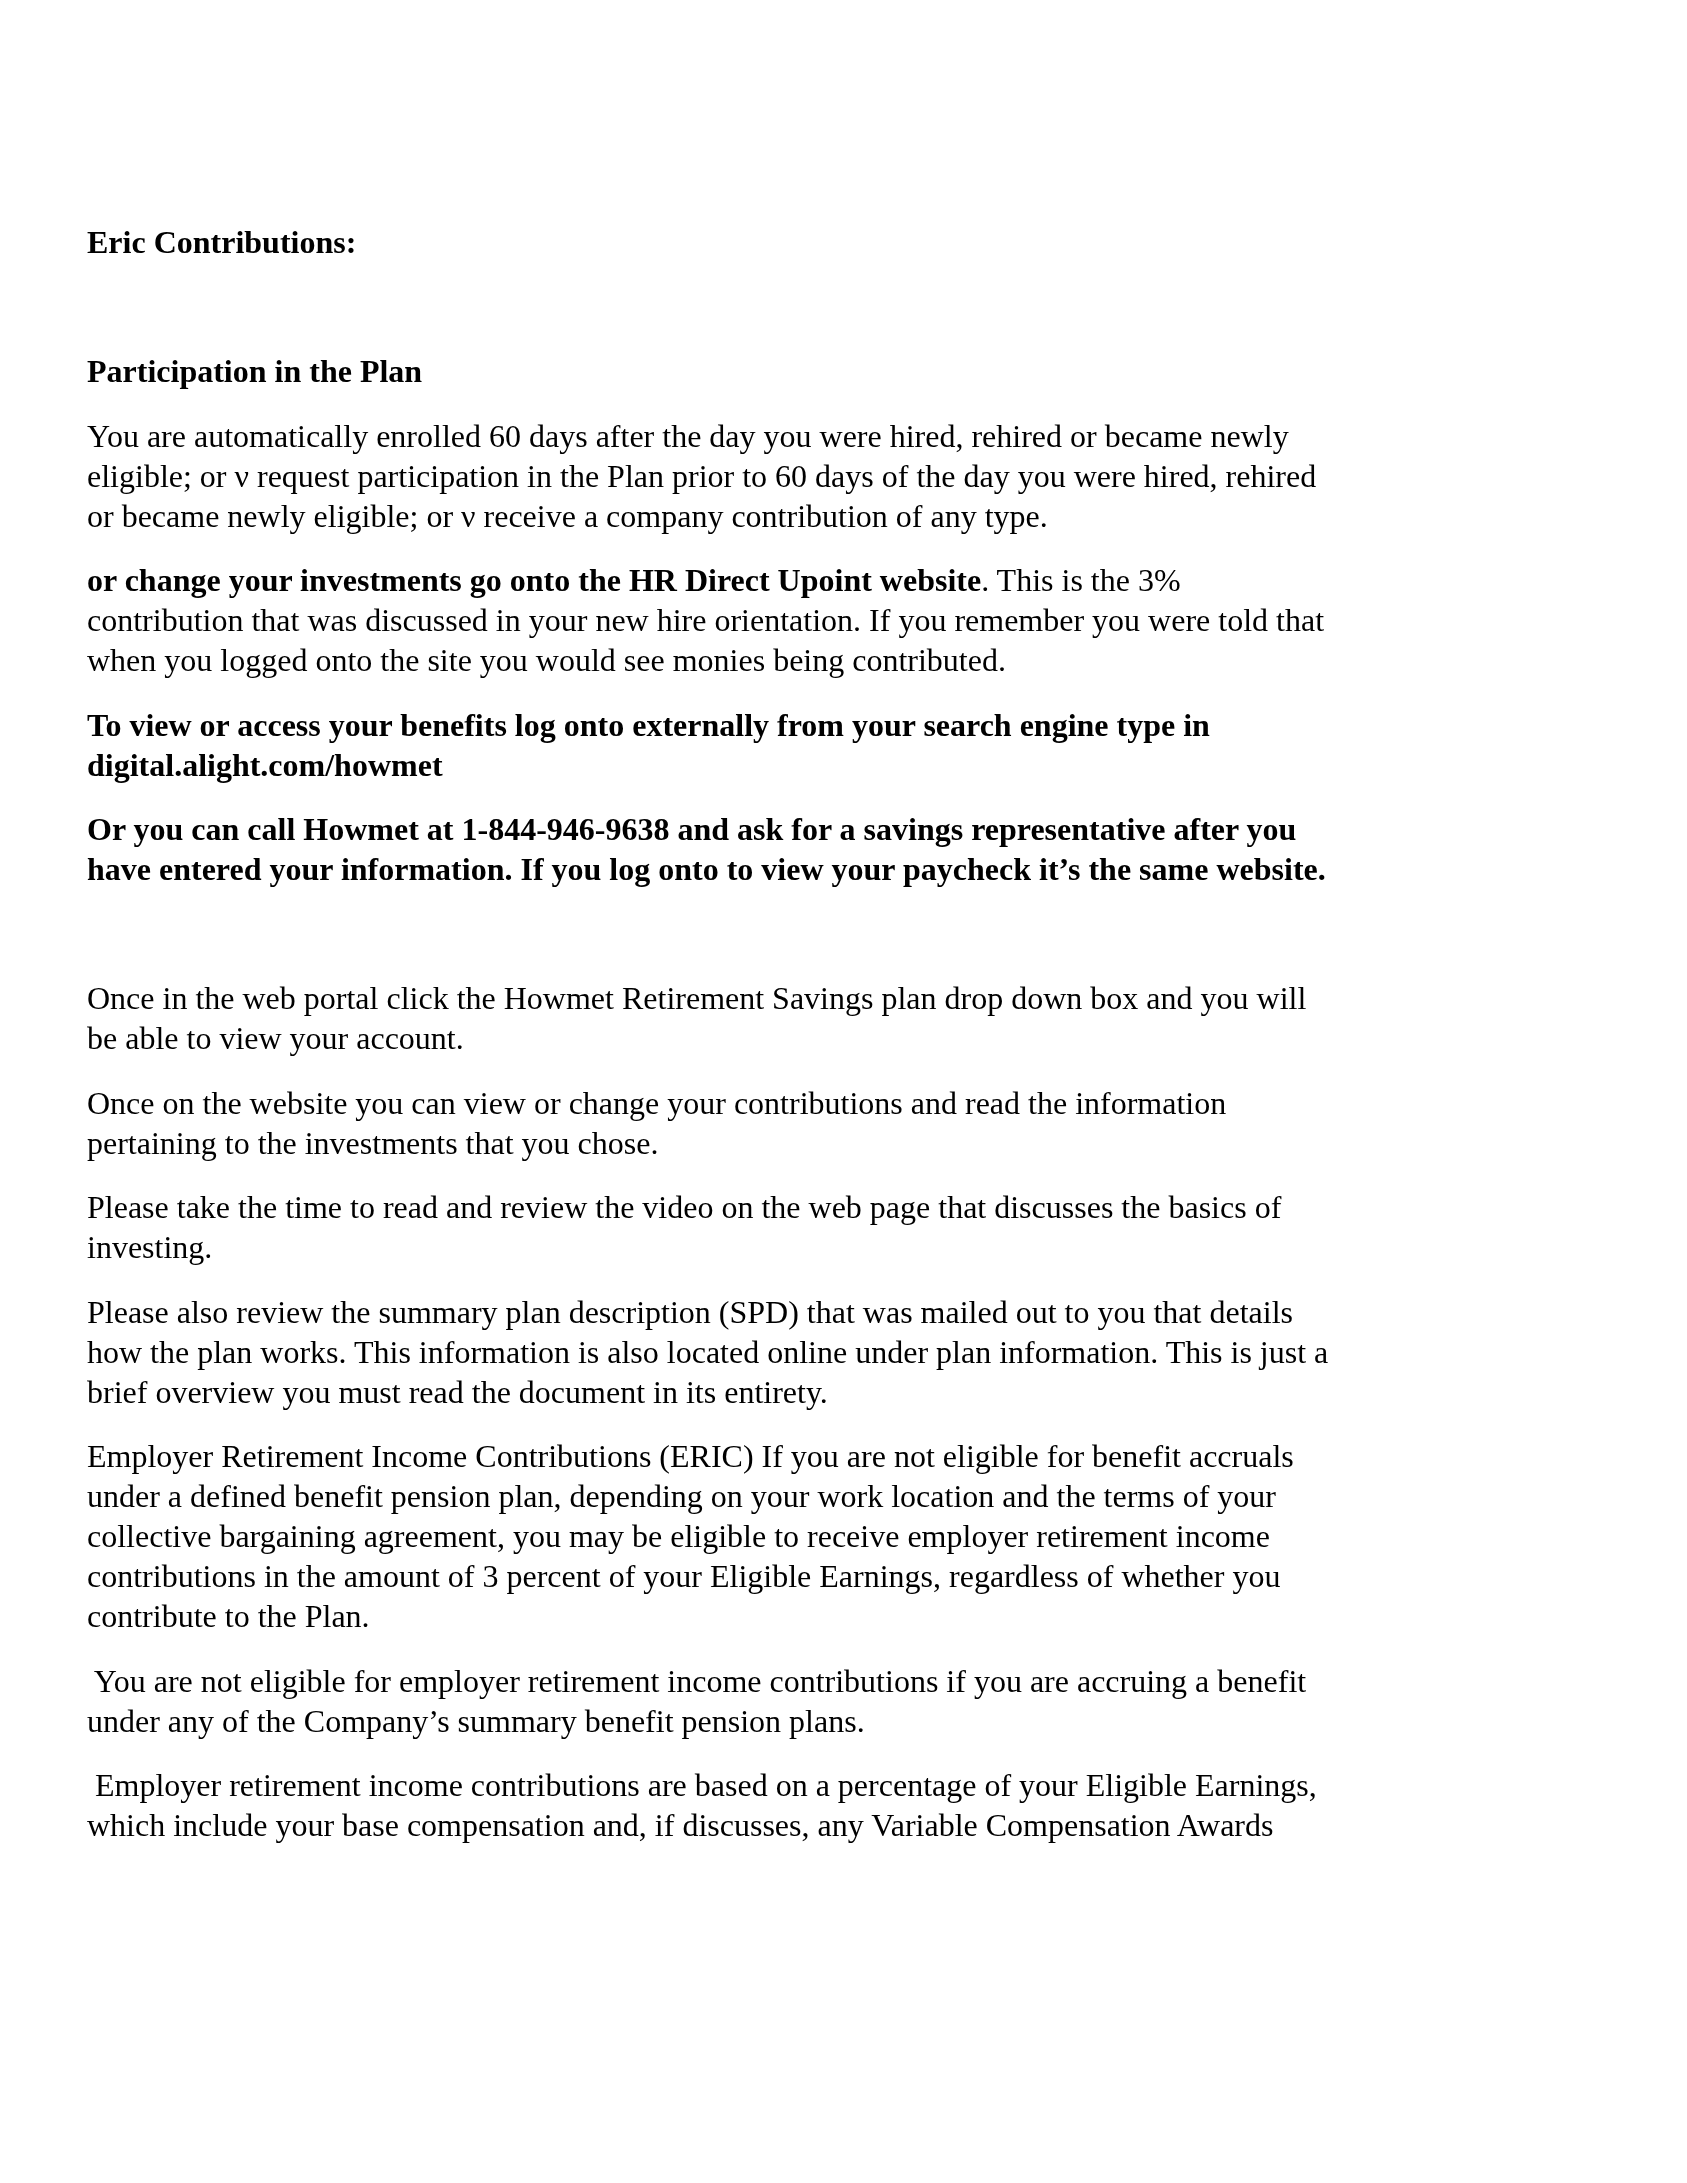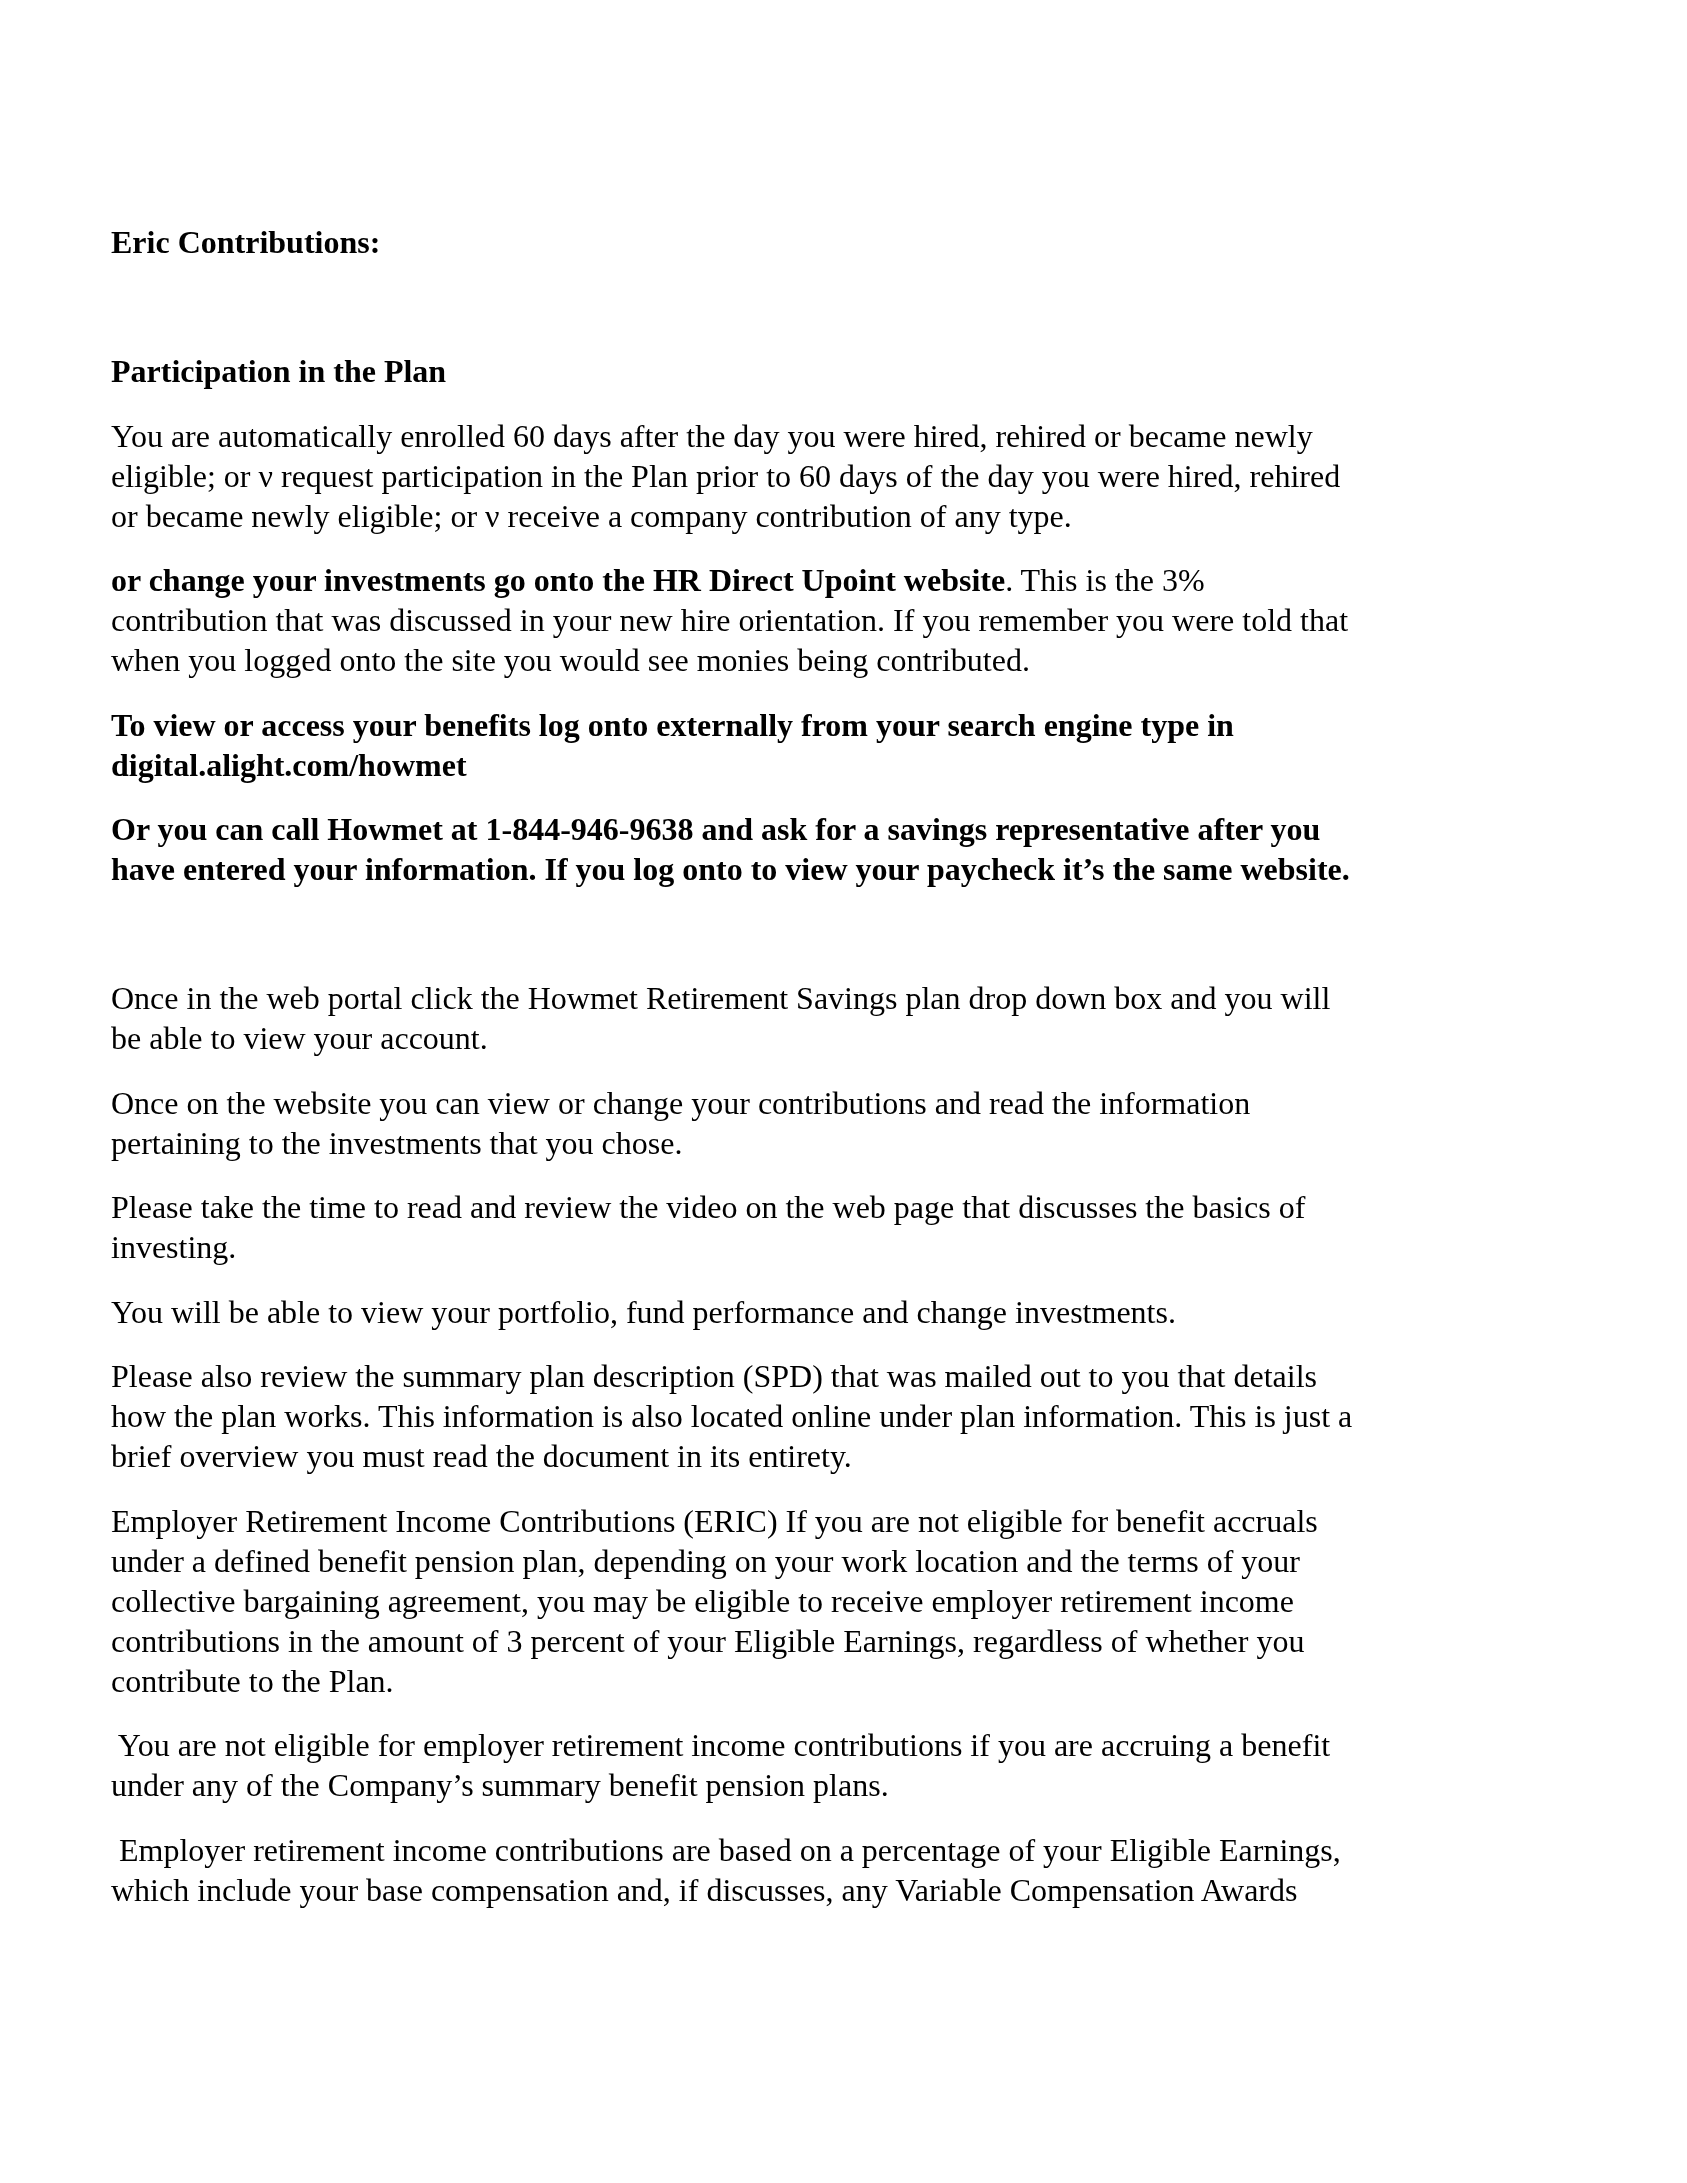--- a/index.html
+++ b/index.html
@@ -6,21 +6,21 @@
     margin: 0;
     padding: 0;
     background: #ffffff;
   }
   .page {
     position: relative;
     width: 1687px;
     height: 2183px;
     background: #ffffff;
     box-sizing: border-box;
-    padding: 222px 165px 66px 111px;
+    padding: 222px 165px 66px 87px;
     overflow: hidden;
   }
   .doc {
     font-family: "Liberation Serif", "DejaVu Serif", serif;
     font-size: 32px;
     line-height: 40px;
     color: #000000;
   }
   .para {
     margin: 0 0 24.5px 0;
@@ -76,23 +76,20 @@
       </div>
       <div class="para">
         <div class="line"><span class="run">Once on the website you can view or change your contributions and read the information</span></div>
         <div class="line"><span class="run">pertaining to the investments that you chose.</span></div>
       </div>
       <div class="para">
         <div class="line"><span class="run">Please take the time to read and review the video on the web page that discusses the basics of</span></div>
         <div class="line"><span class="run">investing.</span></div>
       </div>
       <div class="para">
-        <div class="line"><span class="run">You will be able to view your portfolio, fund performance and change investments.</span></div>
-      </div>
-      <div class="para">
         <div class="line"><span class="run">Please also review the summary plan description (SPD) that was mailed out to you that details</span></div>
         <div class="line"><span class="run">how the plan works. This information is also located online under plan information. This is just a</span></div>
         <div class="line"><span class="run">brief overview you must read the document in its entirety.</span></div>
       </div>
       <div class="para">
         <div class="line"><span class="run">Employer Retirement Income Contributions (ERIC) If you are not eligible for benefit accruals</span></div>
         <div class="line"><span class="run">under a defined benefit pension plan, depending on your work location and the terms of your</span></div>
         <div class="line"><span class="run">collective bargaining agreement, you may be eligible to receive employer retirement income</span></div>
         <div class="line"><span class="run">contributions in the amount of 3 percent of your Eligible Earnings, regardless of whether you</span></div>
         <div class="line"><span class="run">contribute to the Plan.</span></div>

